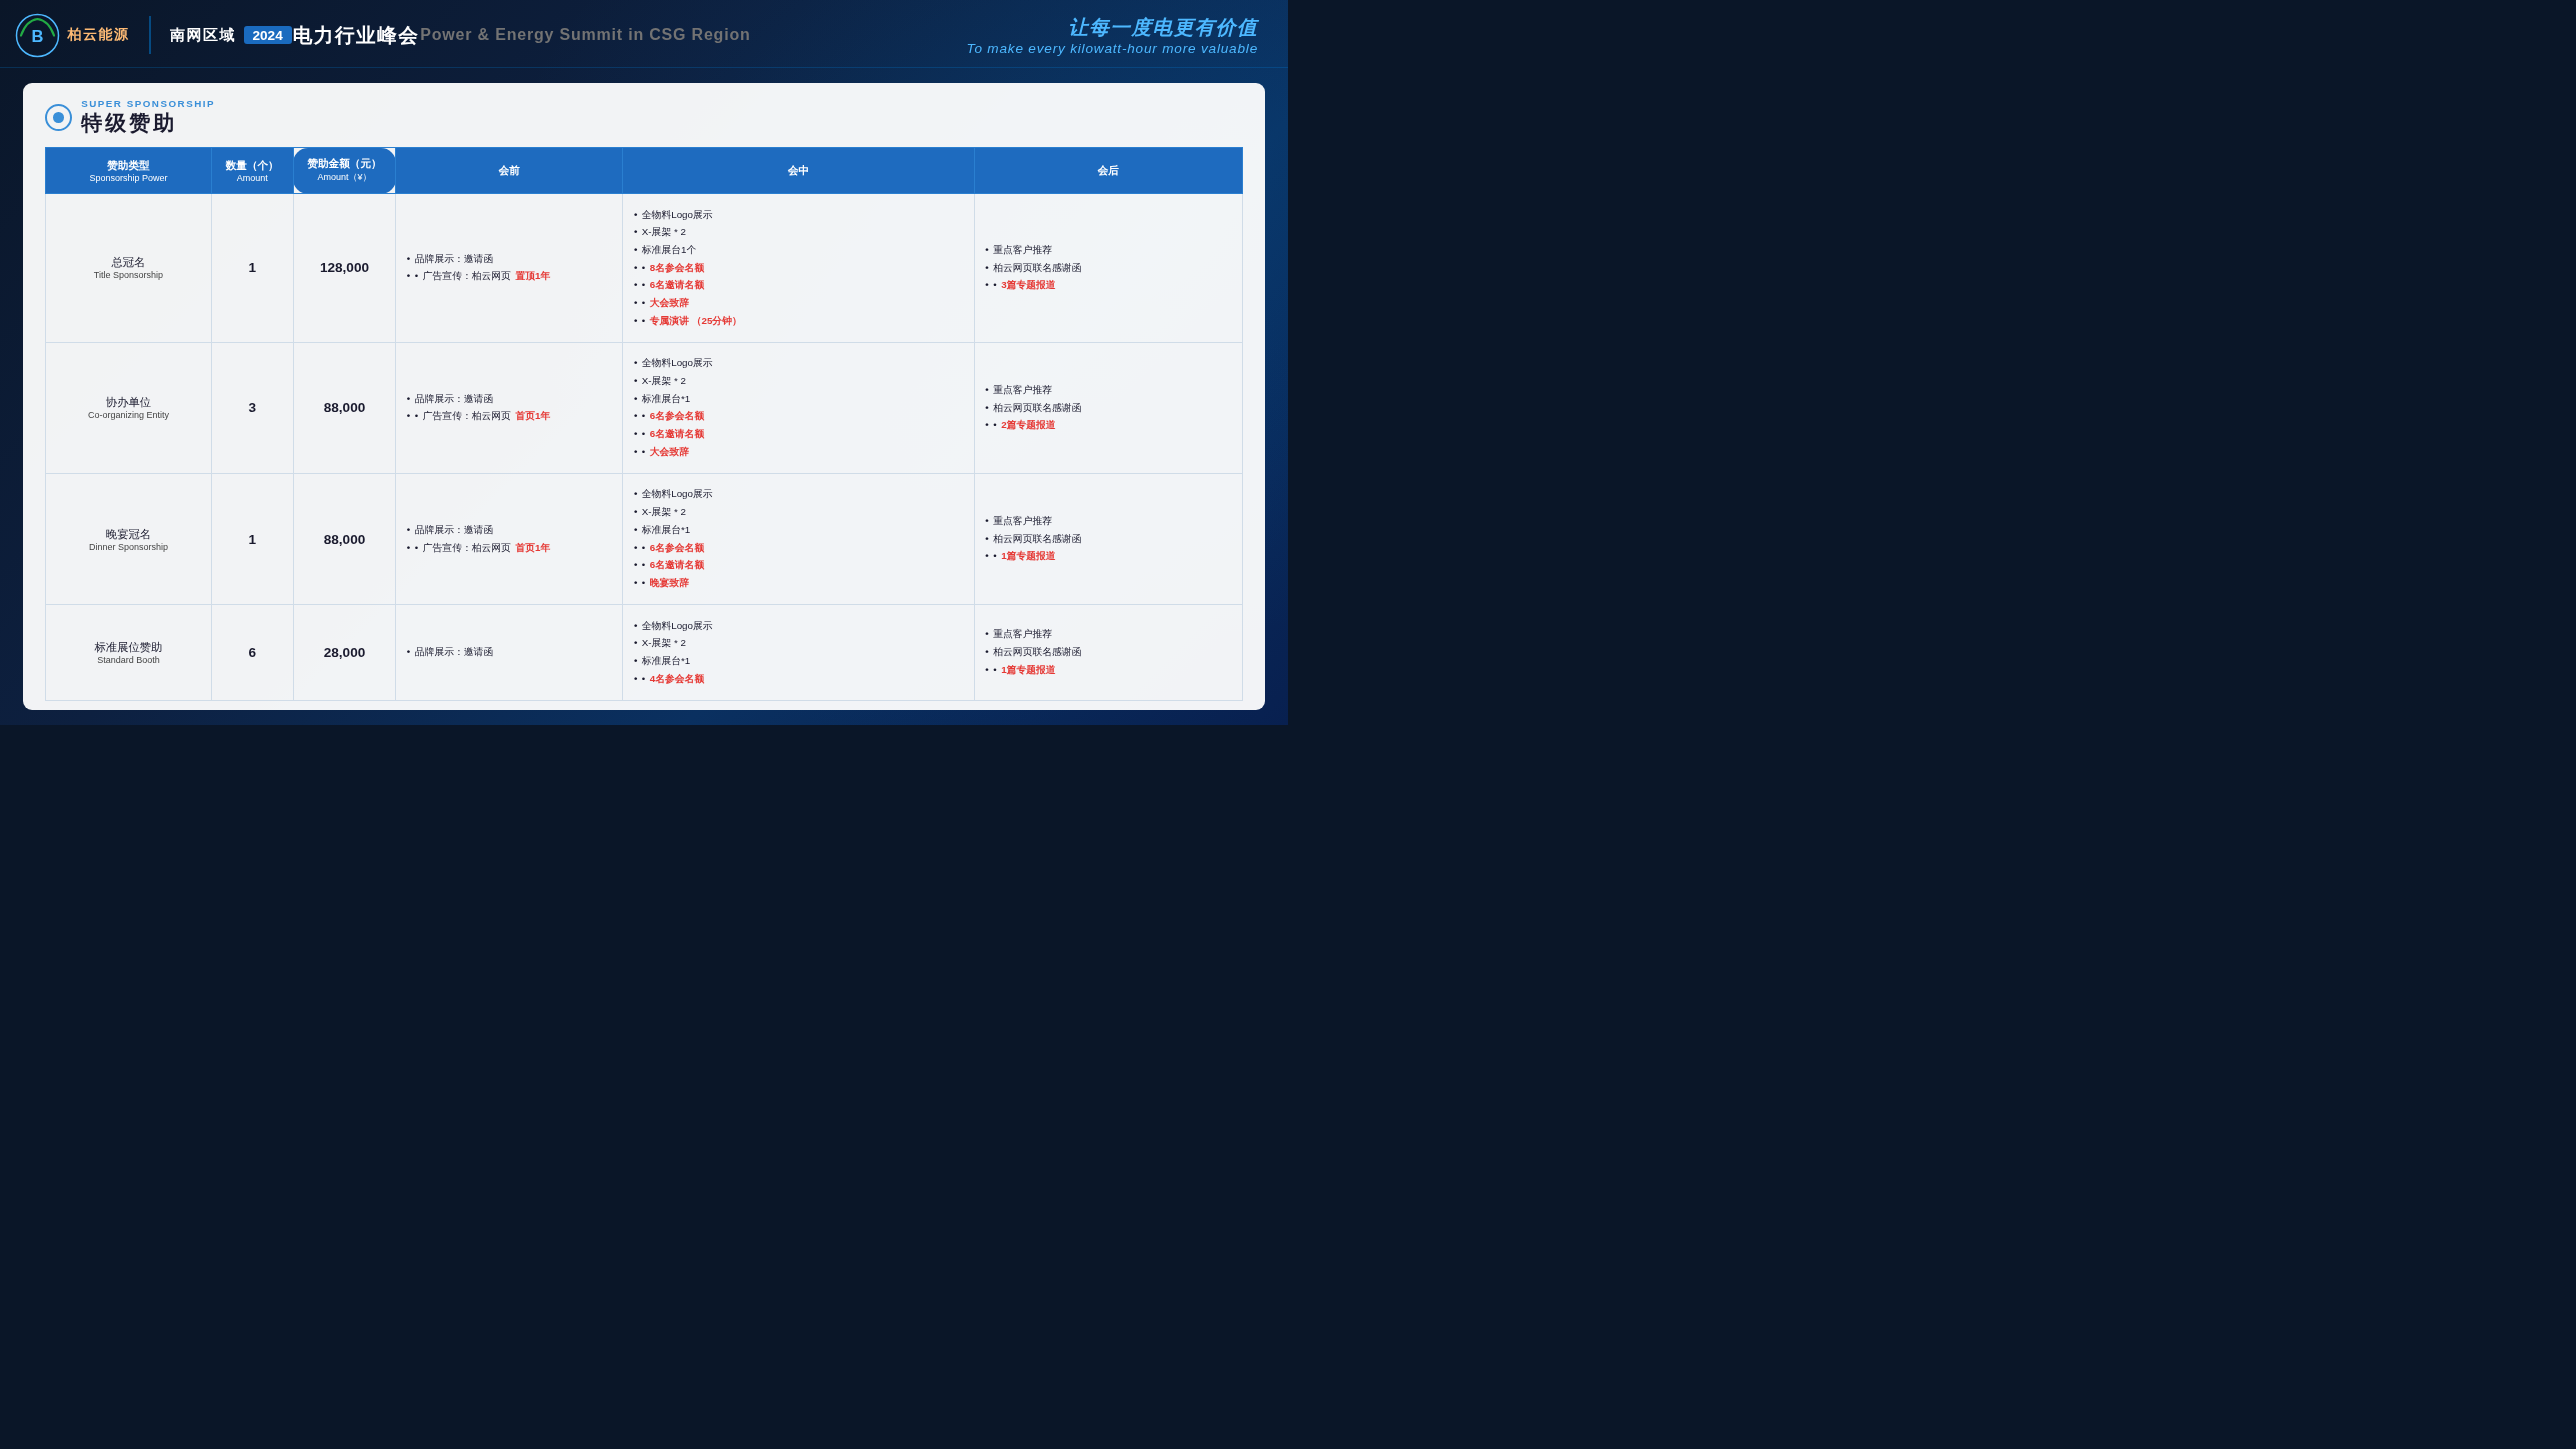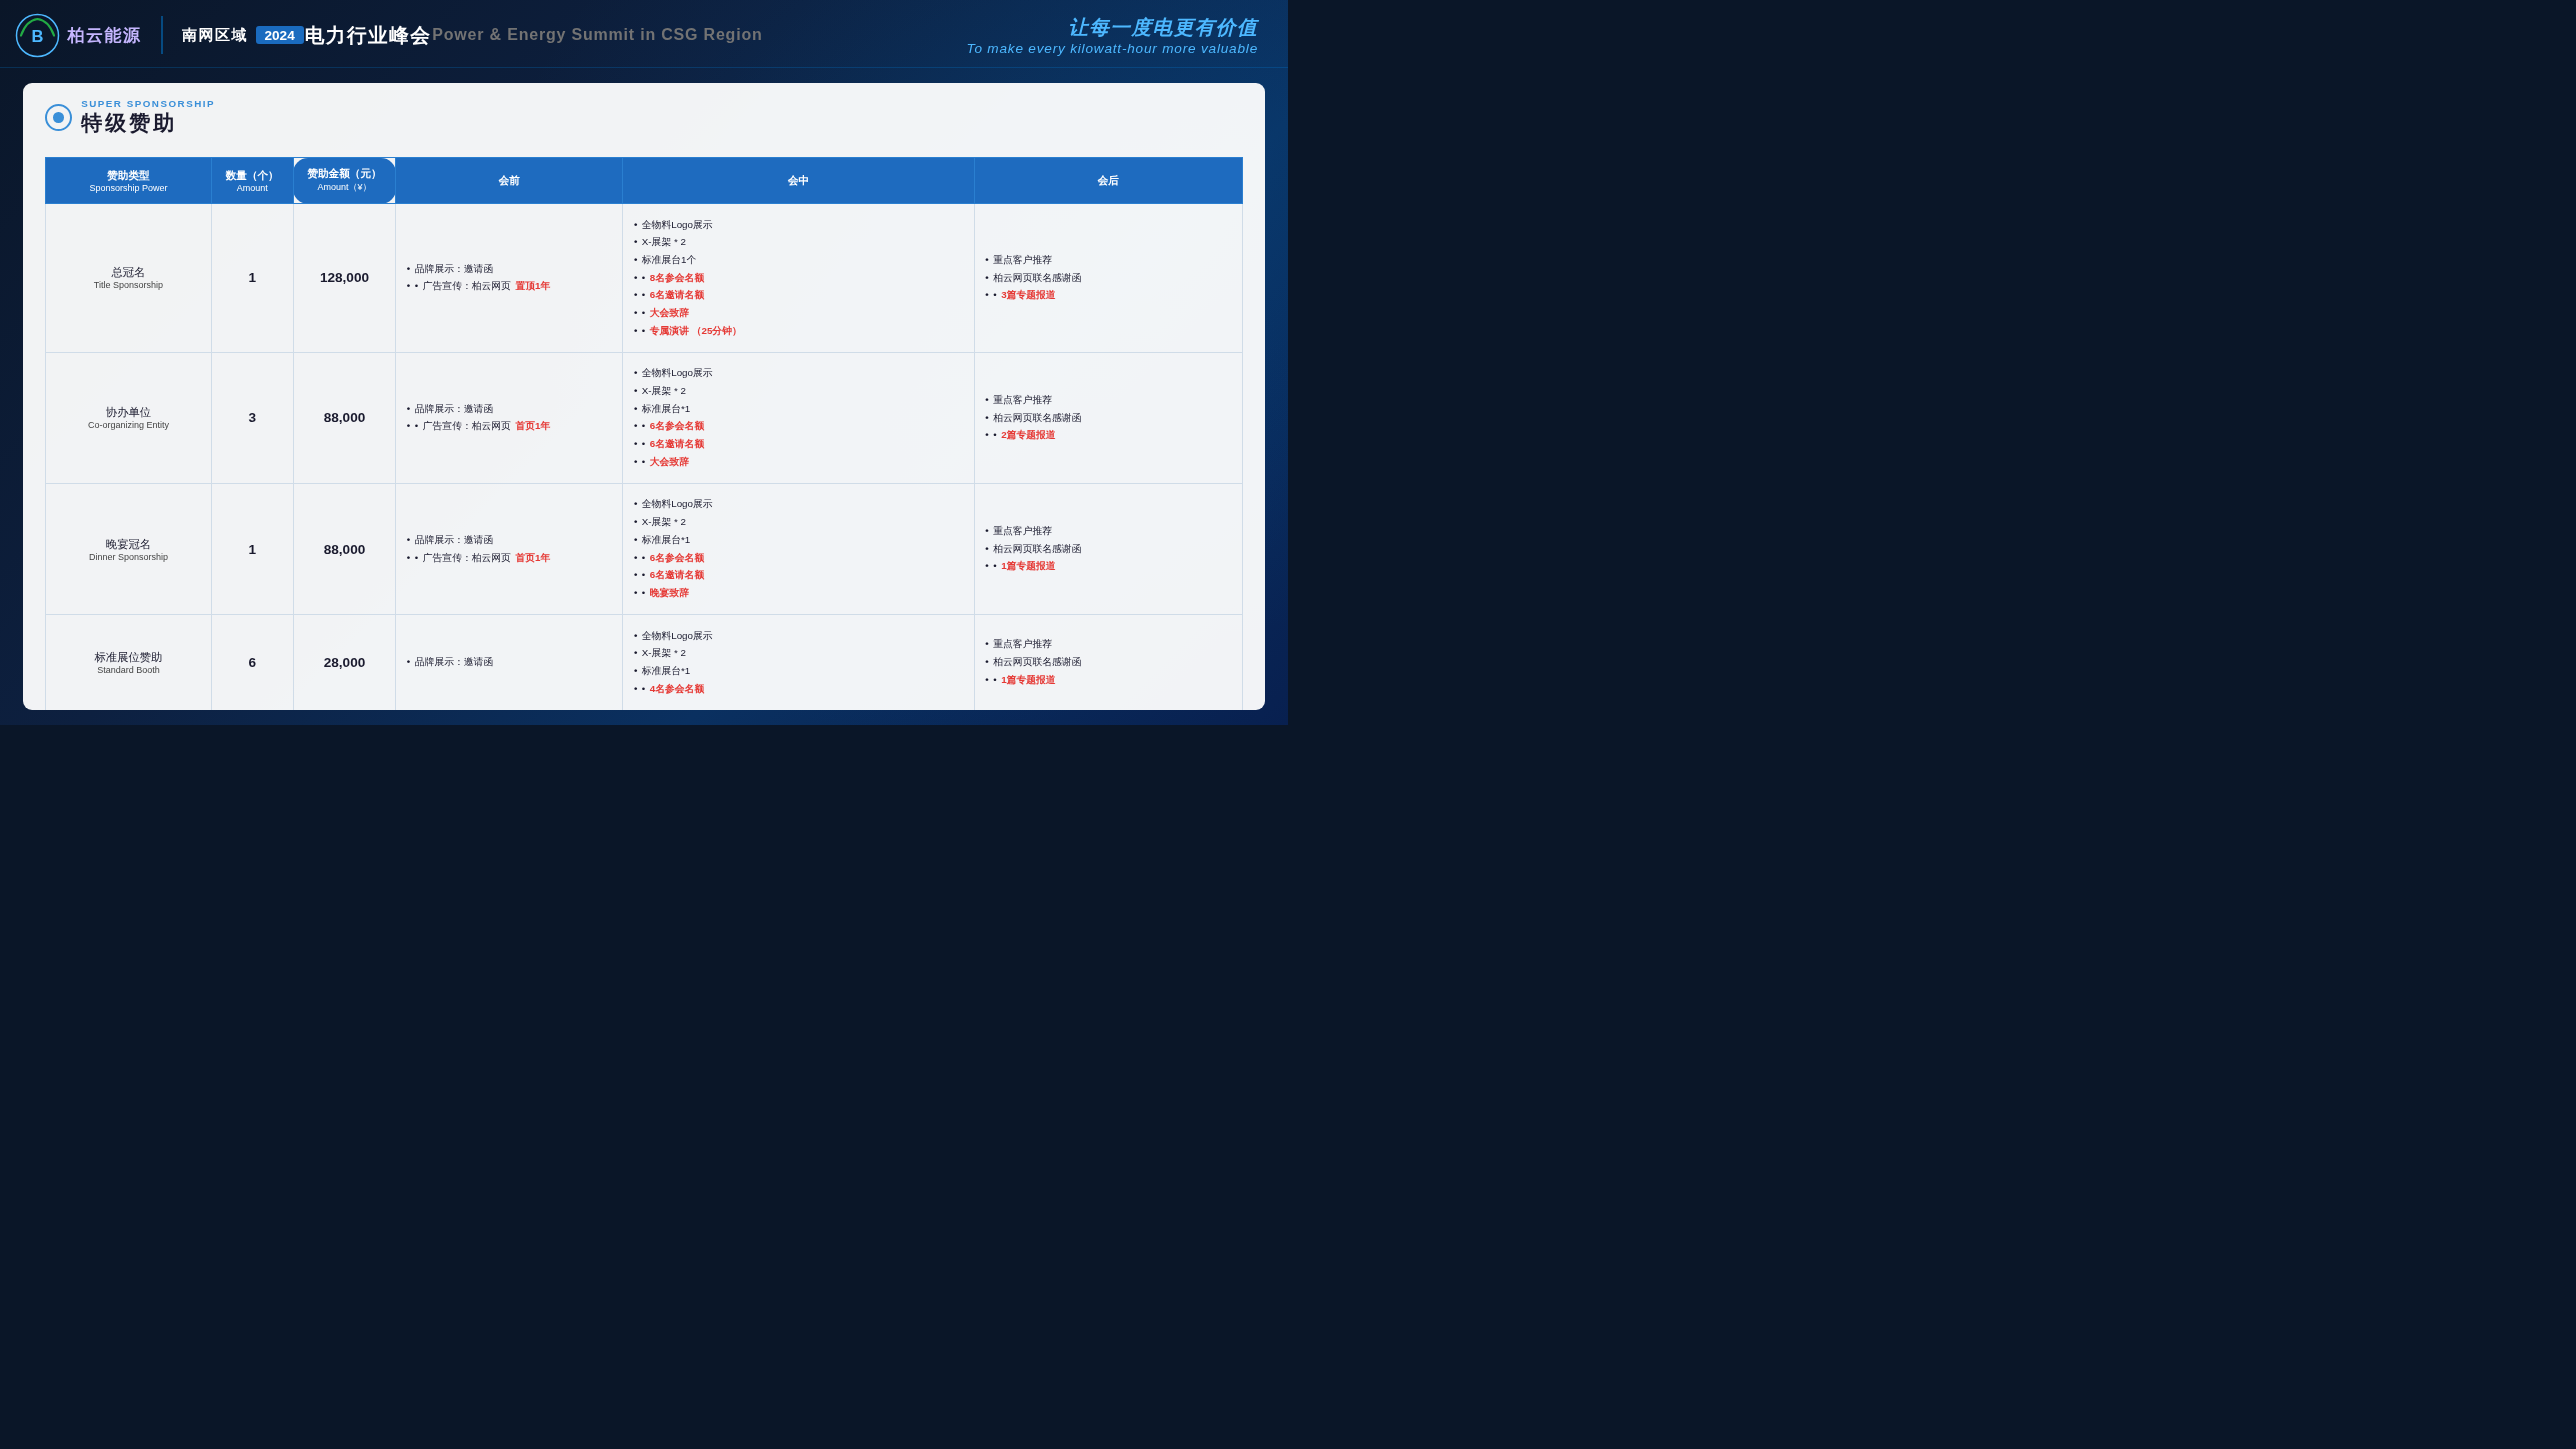--- a/index.html
+++ b/index.html
@@ -48,22 +48,22 @@
     .logo-area {
       display: flex;
       align-items: center;
       gap: 7.5px;
     }
     .logo-icon {
       width: 45px;
       height: 45px;
     }
     .company-name {
-      color: #c4b5fd;
-      font-size: 17px;
+      color: #fdba74;
+      font-size: 14px;
       font-weight: 700;
       letter-spacing: 1.5px;
     }
     .divider-v {
       width: 1.5px;
       height: 38px;
       background: rgba(0,150,255,0.4);
       margin: 0 7.5px;
     }
     .event-info {
@@ -130,21 +130,21 @@
       padding: 15px 22.6px 15px 22.6px;
       height: calc(725px - 68px - 30px);
       overflow: hidden;
     }
 
     
     .section-header {
       display: flex;
       align-items: center;
       gap: 9px;
-      margin-bottom: 20px;
+      margin-bottom: 10px;
     }
     .section-icon {
       width: 27px;
       height: 27px;
       border-radius: 50%;
       border: 2.3px solid #3a8fd8;
       display: flex;
       align-items: center;
       justify-content: center;
     }

